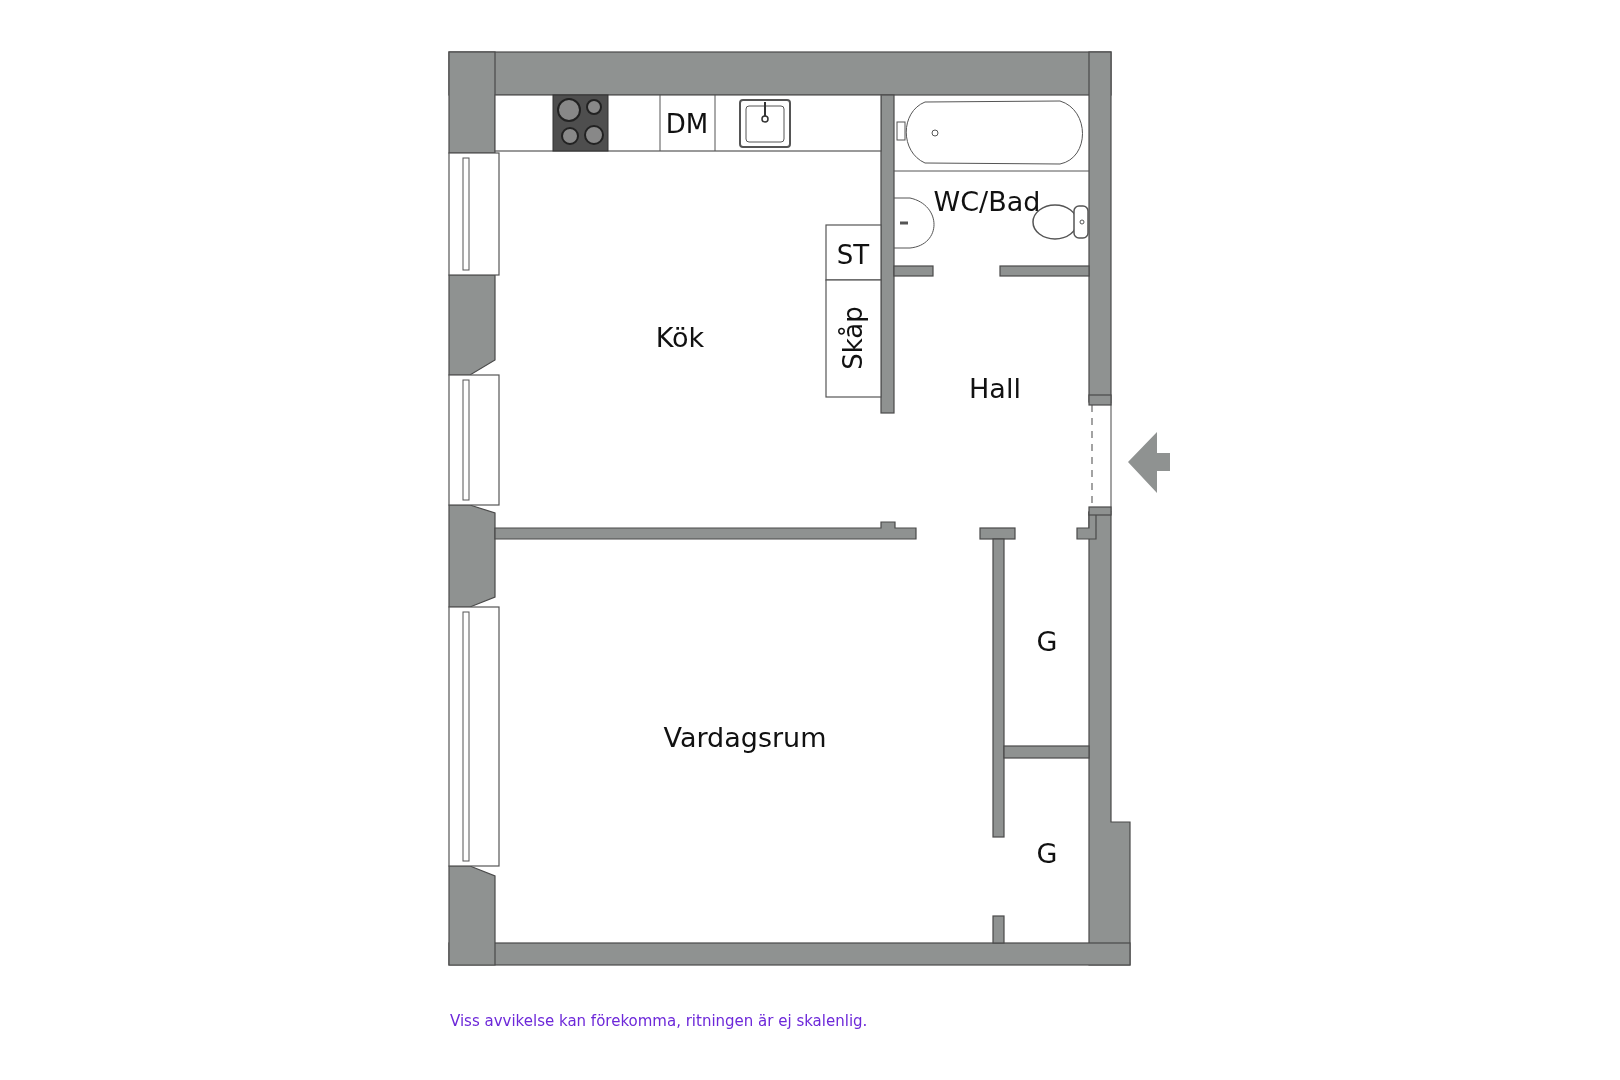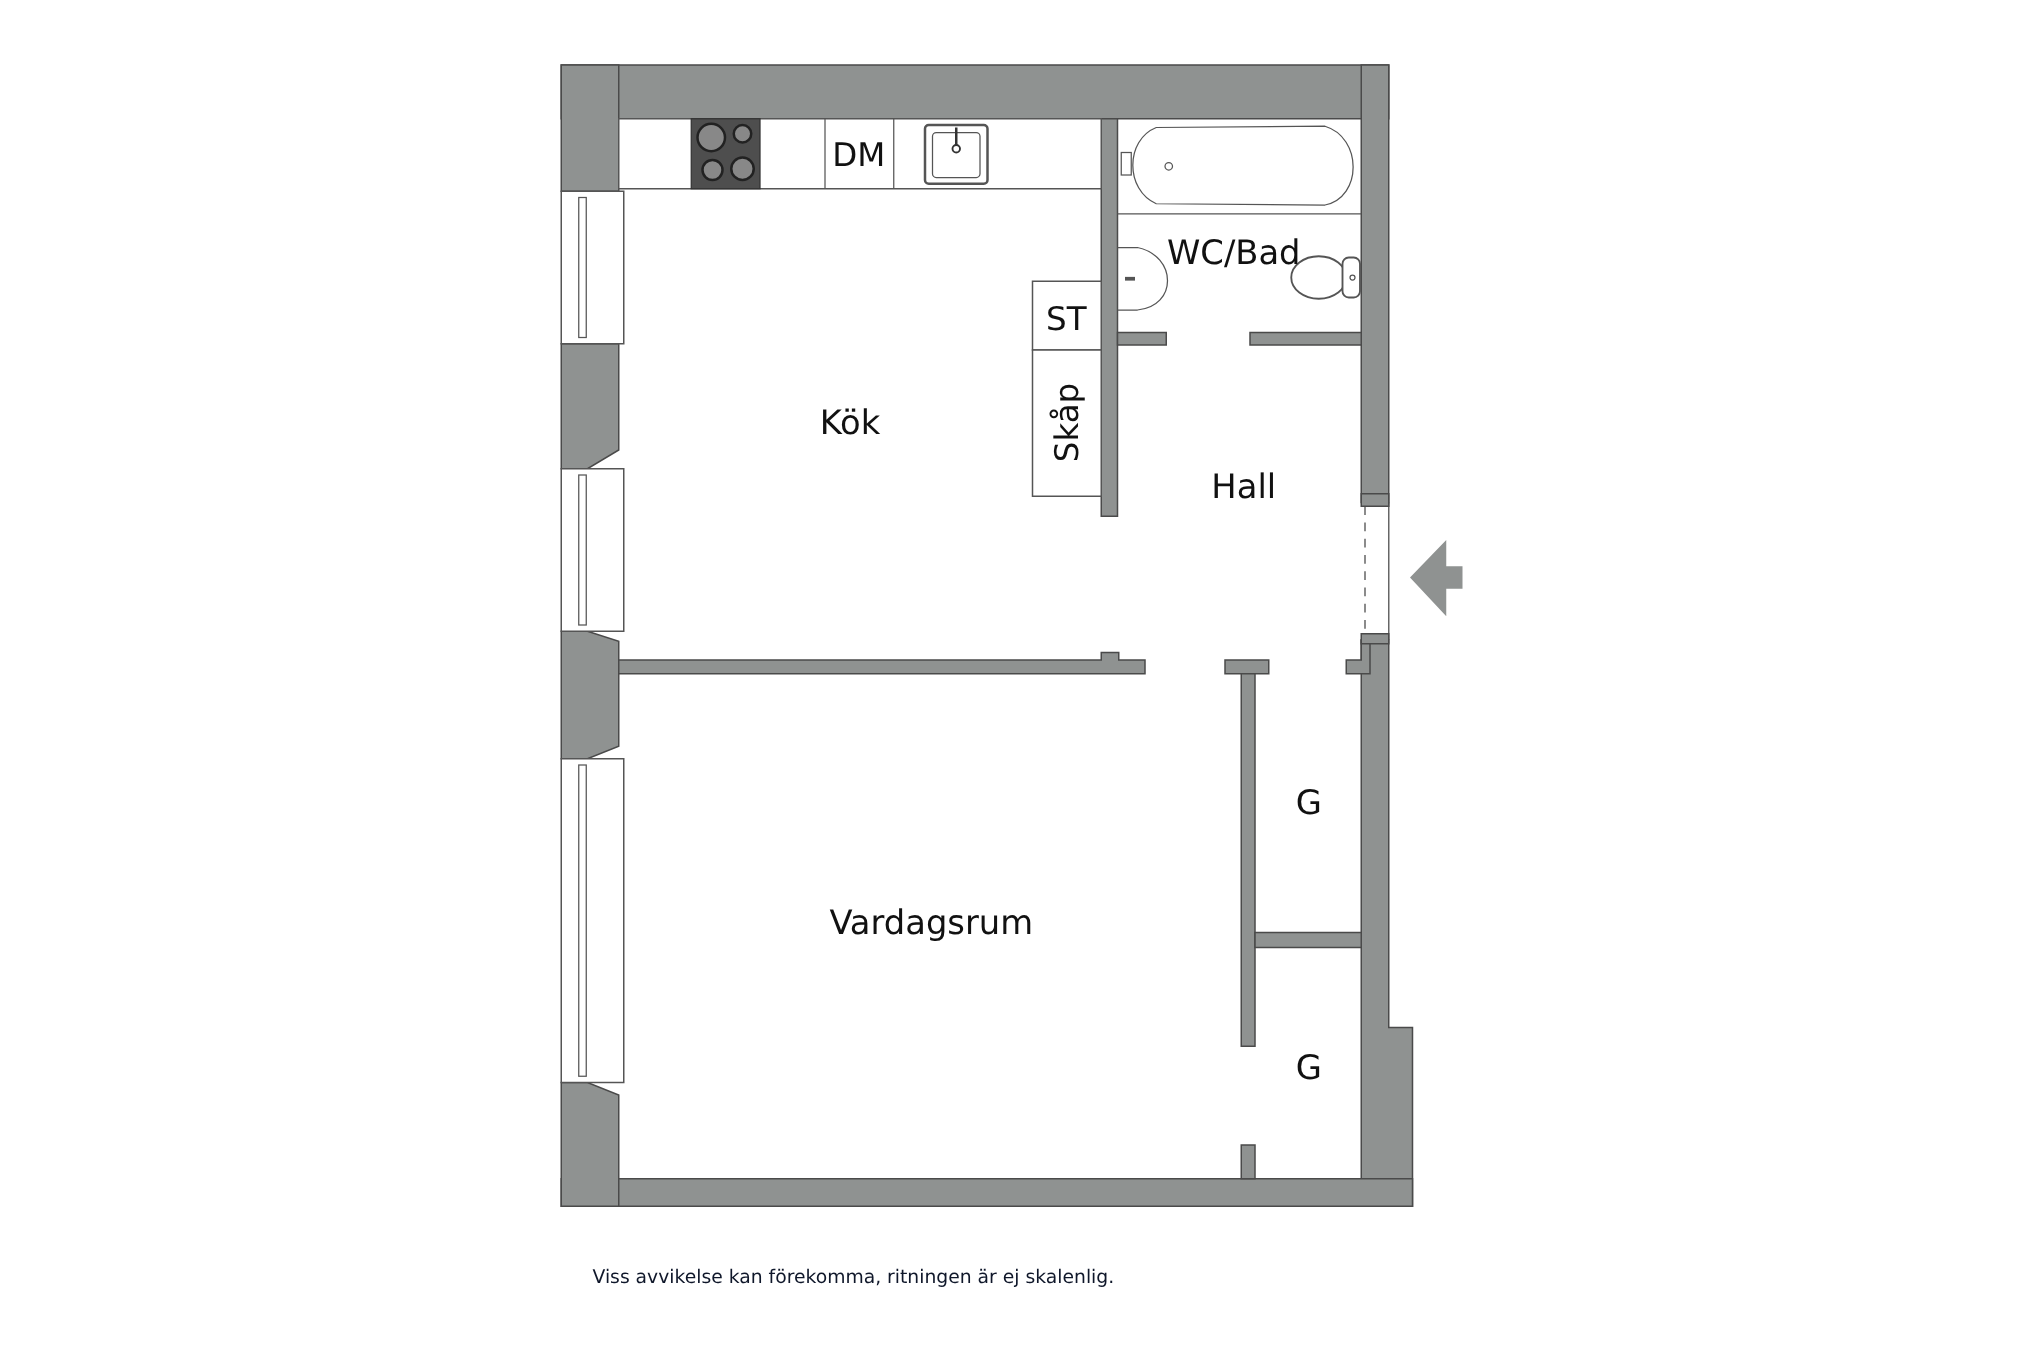--- a/index.html
+++ b/index.html
@@ -2,21 +2,21 @@
 <html><head>
   <meta charset="utf-8">
   <style>
     html, body { margin: 0; padding: 0; background: #ffffff; }
     body { width: 1620px; height: 1080px; position: relative; overflow: hidden; font-family: "Liberation Sans", "DejaVu Sans", sans-serif; }
     #plan { position: absolute; left: 0; top: 0; width: 1620px; height: 1080px; }
     .wall { fill: #8f9291; stroke: #4a4a4a; stroke-width: 1.2; }
     .fix { fill: #ffffff; stroke: #555; stroke-width: 1.2; }
     .thin { fill: none; stroke: #555; stroke-width: 1; }
     .lbl { font-family: "DejaVu Sans", sans-serif; fill: #111; }
-    .footer { position: absolute; left: 474px; top: 1012px; font-size: 15px; color: #0f172a; font-family: "DejaVu Sans", sans-serif; }
+    .footer { position: absolute; left: 450px; top: 1012px; font-size: 15px; color: #6d28d9; font-family: "DejaVu Sans", sans-serif; }
   </style>
 </head>
 <body>
 
 <svg id="plan" viewBox="0 0 1620 1080" xmlns="http://www.w3.org/2000/svg">
 
   <g>
 
     <rect class="wall" x="449" y="52" width="662" height="43"></rect>
 

